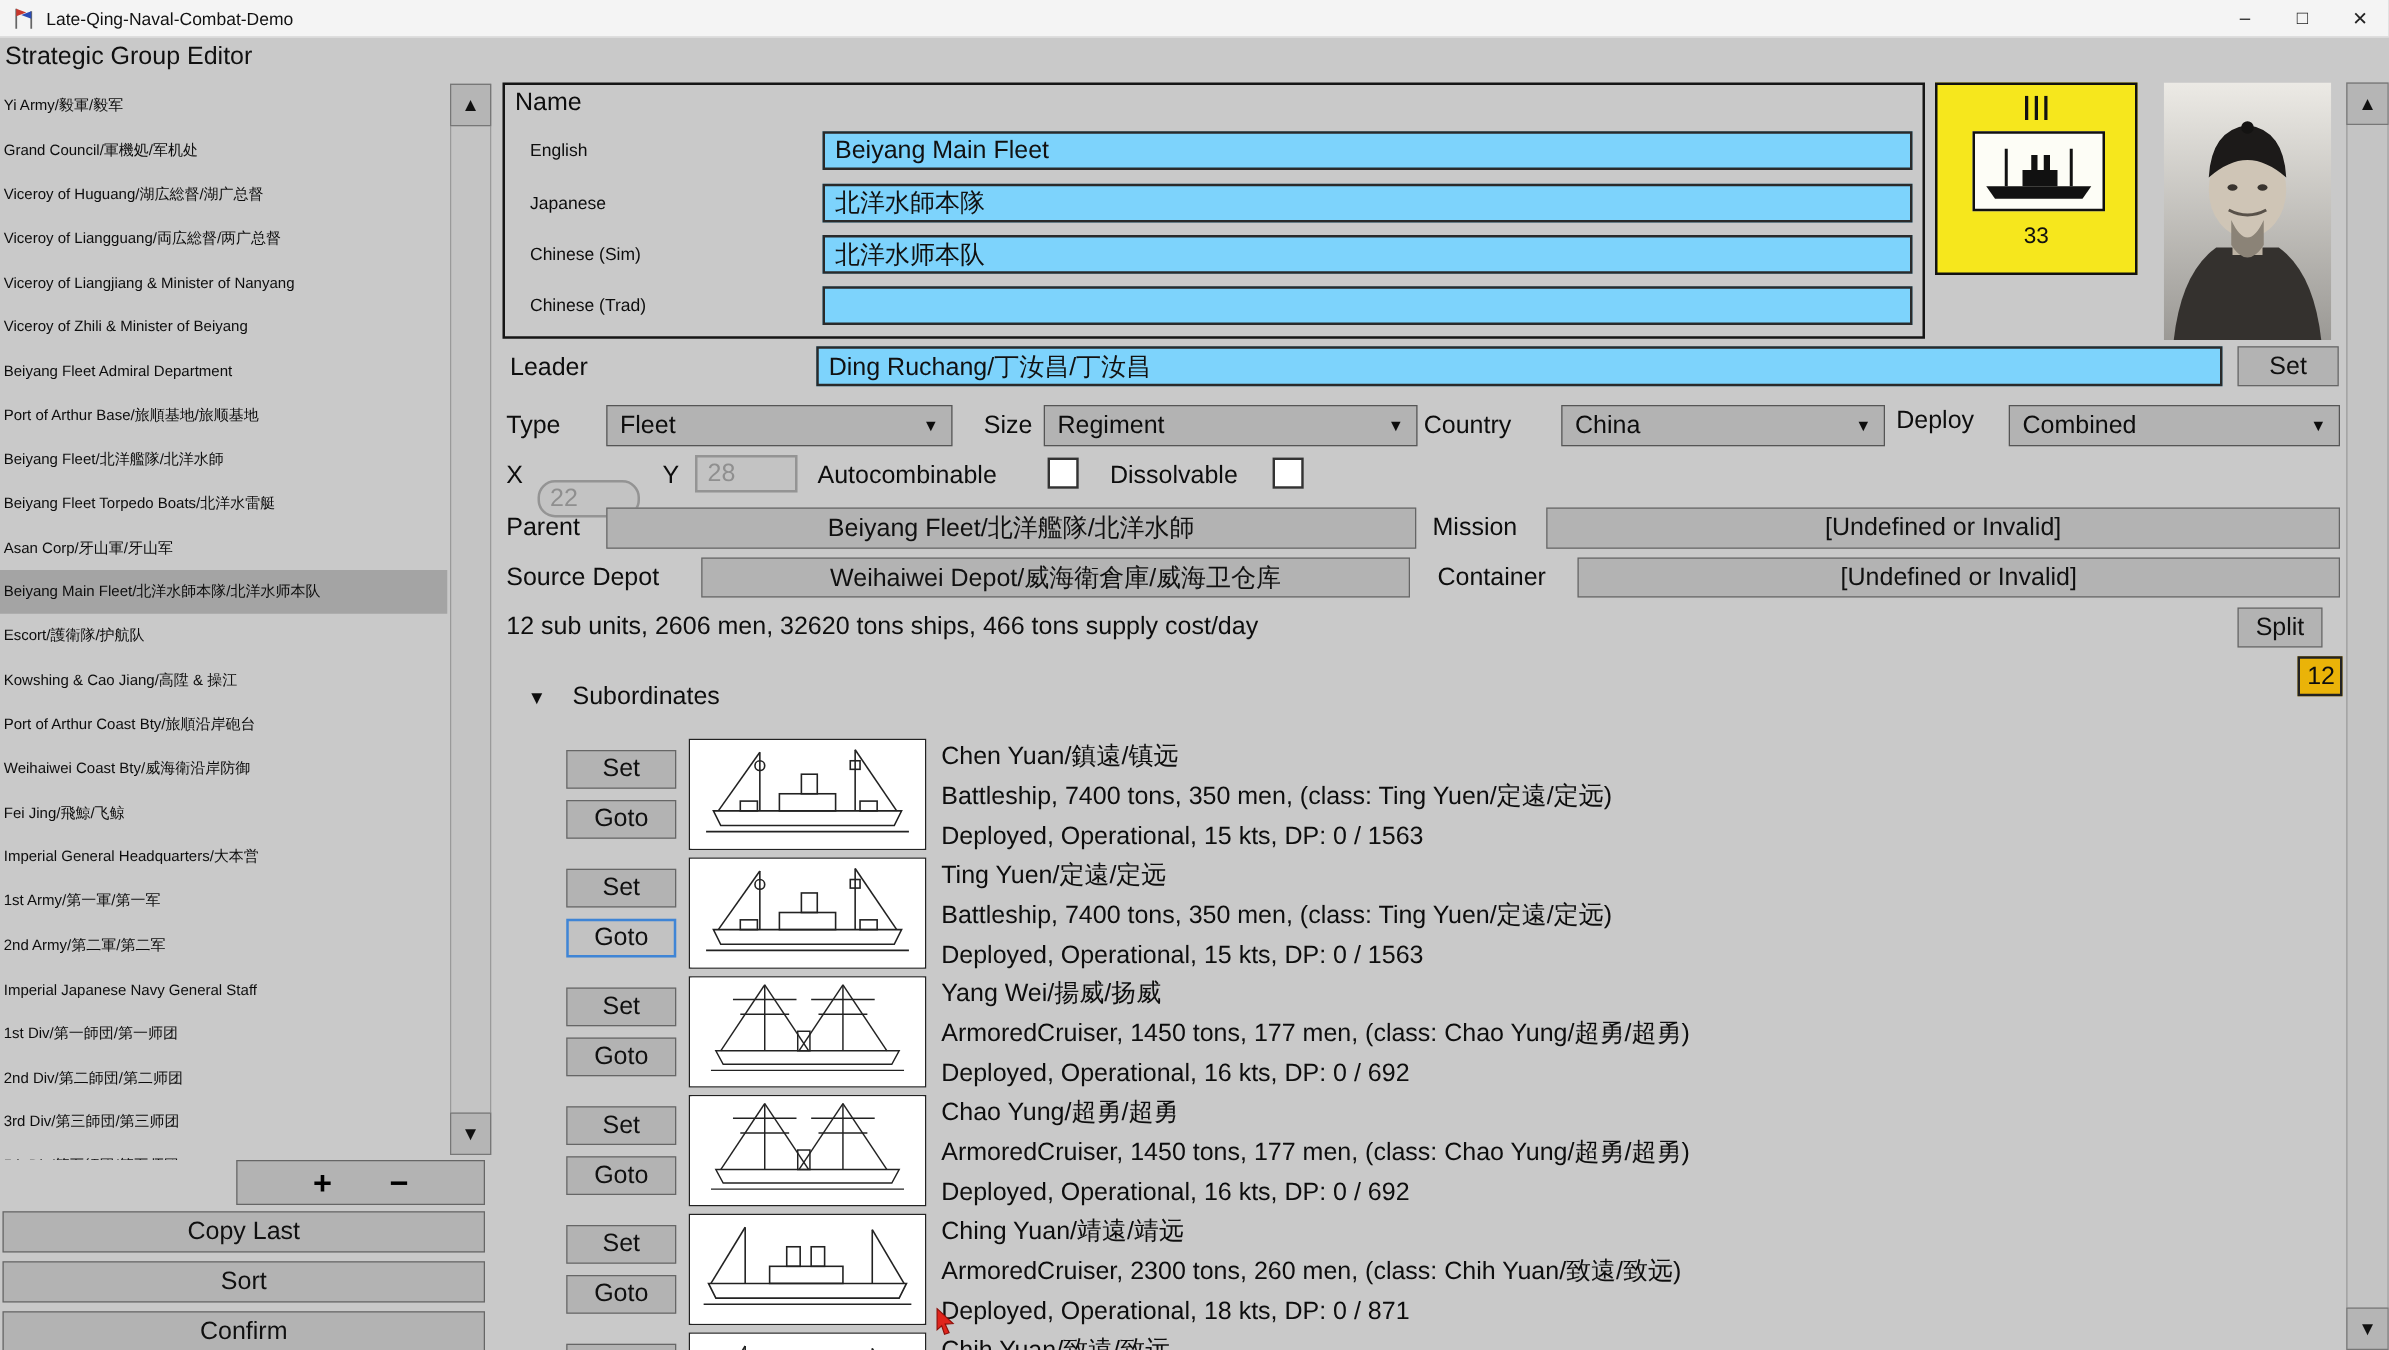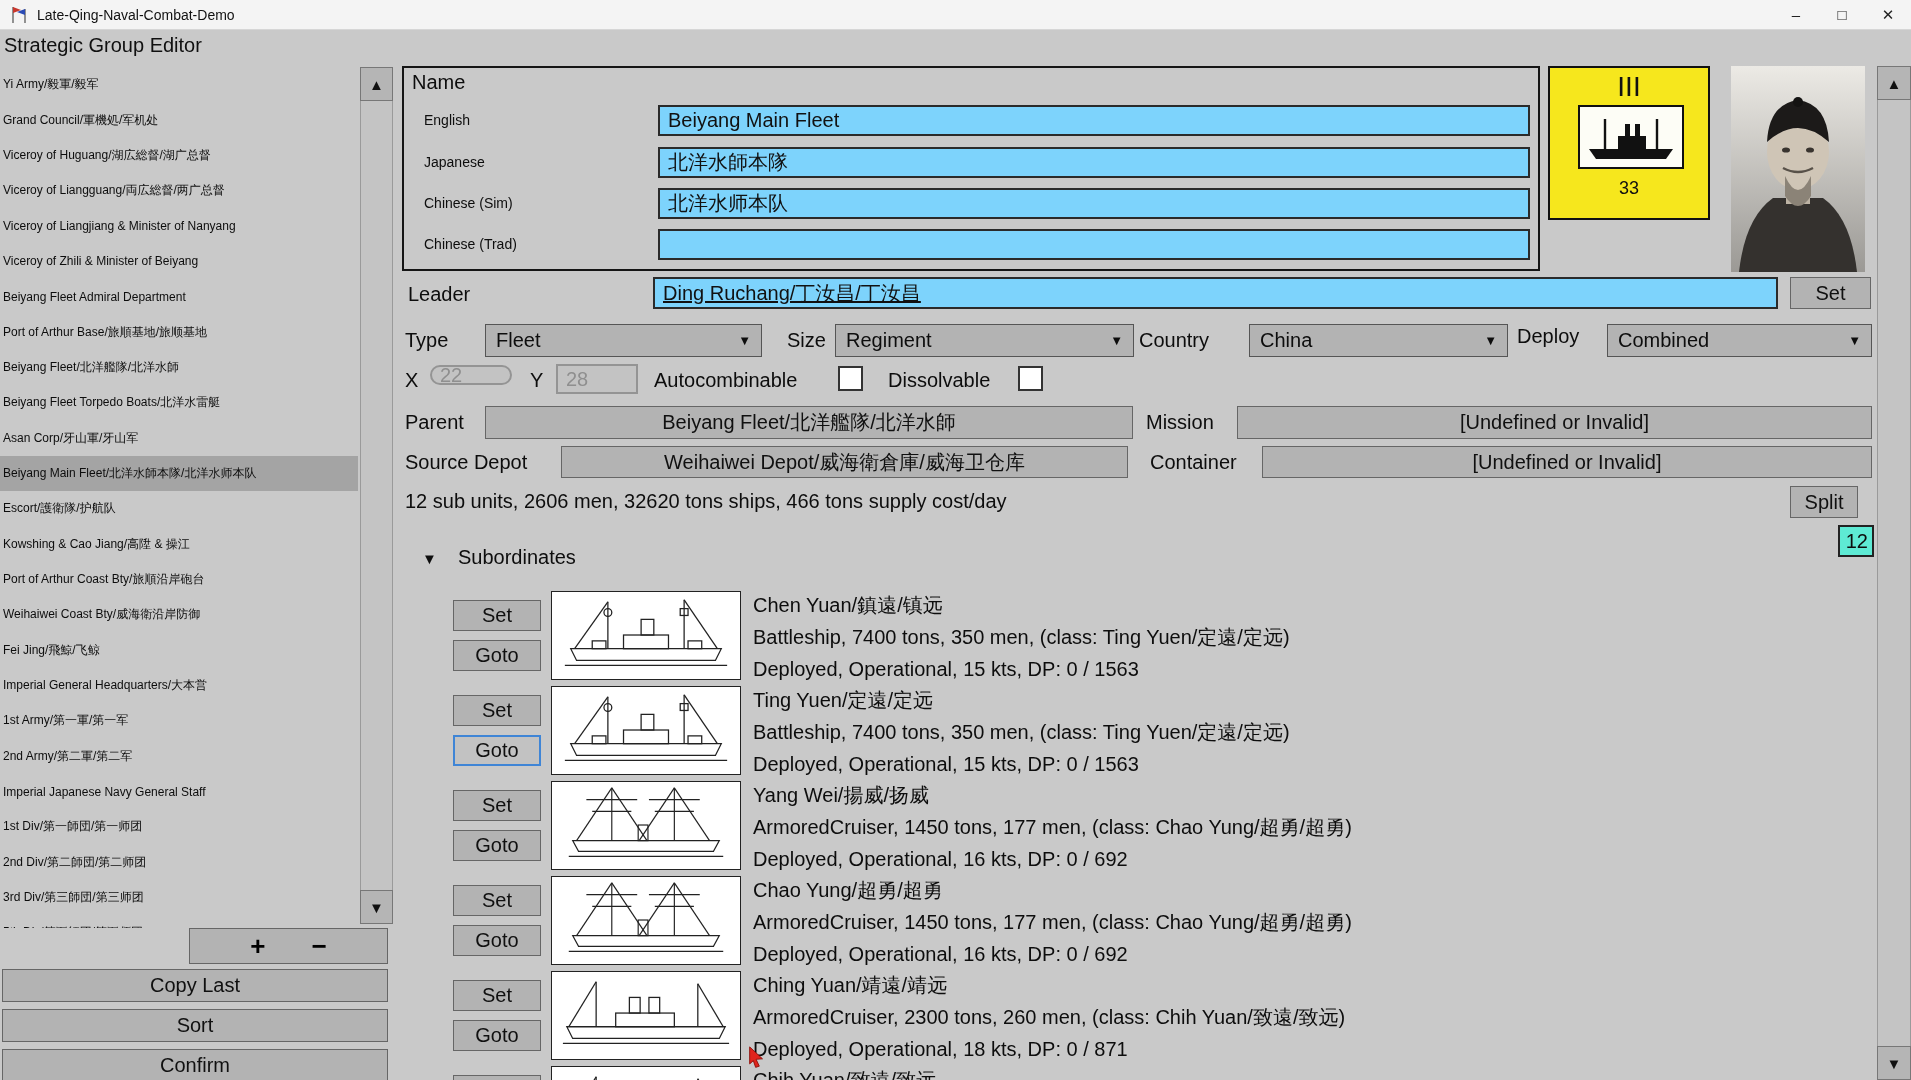--- a/index.html
+++ b/index.html
@@ -66,21 +66,21 @@
   #subordinate-list{position:absolute;left:453px;top:589px;width:1440px;height:520px}
   .sub-row{position:absolute;left:0;width:100%;height:95px}
   .sub-set{position:absolute;left:0;top:11px;width:88px;height:31px}
   .sub-goto{position:absolute;left:0;top:51px;width:88px;height:31px}
   .sub-goto.focused{border:2px solid #3f85d6;background:#c2c2c2}
   .sub-thumb{position:absolute;left:98px;top:2px;width:190px;height:89px;background:#fff;border:1px solid #222}
   .sub-thumb svg{width:100%;height:100%;display:block}
   .sub-text{position:absolute;left:300px;top:0;width:1120px}
   .sub-text div{font-size:20px;line-height:32px;white-space:nowrap}
 
-  #count-badge{position:absolute;left:1838px;top:525px;width:36px;height:32px;background:#5eead4;
+  #count-badge{position:absolute;left:1838px;top:525px;width:36px;height:32px;background:#eab308;
                border:2px solid #222;font-size:20px;display:flex;align-items:center;justify-content:flex-end;padding-right:4px}
   #red-cursor{position:absolute;left:746px;top:1046px;width:22px;height:22px}
 </style>
 </head>
 <body>
 
 <div id="titlebar">
   <span class="app-icon">
     <svg viewBox="0 0 20 20" width="20" height="20">
       <line x1="4" y1="2" x2="4" y2="18" stroke="#666" stroke-width="1.4"></line>
@@ -181,21 +181,21 @@
     <path d="M36 76 Q38 38 67 34 Q96 38 98 76 Q82 62 67 62 Q52 62 36 76 Z" fill="#1c1a19"></path>
     <circle cx="67" cy="36" r="5" fill="#141312"></circle>
     <ellipse cx="55" cy="84" rx="4" ry="2.6" fill="#39342f"></ellipse>
     <ellipse cx="79" cy="84" rx="4" ry="2.6" fill="#39342f"></ellipse>
     <path d="M52 102 Q67 110 82 102" stroke="#585149" stroke-width="2.4" fill="none"></path>
     <path d="M54 110 Q67 138 80 110 L80 130 Q67 150 54 130 Z" fill="#8b8377"></path>
   </svg>
 </div>
 
 <div class="lbl" style="left:408px;top:283px">Leader</div>
-<input class="field" style="left: 653px; top: 277px; width: 1125px; height: 32px; text-decoration: underline;" value="Ding Ruchang/丁汝昌/丁汝昌">
+<input class="field" style="left: 653px; top: 277px; width: 1125px; height: 32px;" value="Ding Ruchang/丁汝昌/丁汝昌">
 <button class="btn" style="position:absolute;left:1790px;top:277px;width:81px;height:32px">Set</button>
 
 <div class="lbl" style="left:405px;top:329px">Type</div>
 <div class="dropdown" style="left:485px;top:324px;width:277px;height:33px">
   <span>Fleet</span>
   <span class="dd-arrow">▼</span>
 </div>
 <div class="lbl" style="left:787px;top:329px">Size</div>
 <div class="dropdown" style="left:835px;top:324px;width:299px;height:33px">
   <span>Regiment</span>
@@ -206,21 +206,21 @@
   <span>China</span>
   <span class="dd-arrow">▼</span>
 </div>
 <div class="lbl" style="left:1517px;top:325px">Deploy</div>
 <div class="dropdown" style="left:1607px;top:324px;width:265px;height:33px">
   <span>Combined</span>
   <span class="dd-arrow">▼</span>
 </div>
 
 <div class="lbl" style="left:405px;top:369px">X</div>
-<input class="field" style="left: 430px; top: 365px; width: 82px; height: 20px; border-radius: 14px;" disabled="" value="22">
+<input class="field" style="left: 430px; top: 384px; width: 82px; height: 30px; border-radius: 14px;" disabled="" value="22">
 <div class="lbl" style="left:530px;top:369px">Y</div>
 <input class="field" style="left: 556px; top: 364px; width: 82px; height: 30px;" disabled="" value="28">
 <div class="lbl" style="left:654px;top:369px">Autocombinable</div>
 <div class="checkbox" style="left:838px;top:366px"></div>
 <div class="lbl" style="left:888px;top:369px">Dissolvable</div>
 <div class="checkbox" style="left:1018px;top:366px"></div>
 
 <div class="lbl" style="left:405px;top:411px">Parent</div>
 <button class="btn" style="position:absolute;left:485px;top:406px;width:648px;height:33px">Beiyang Fleet/北洋艦隊/北洋水師</button>
 <div class="lbl" style="left:1146px;top:411px">Mission</div>

